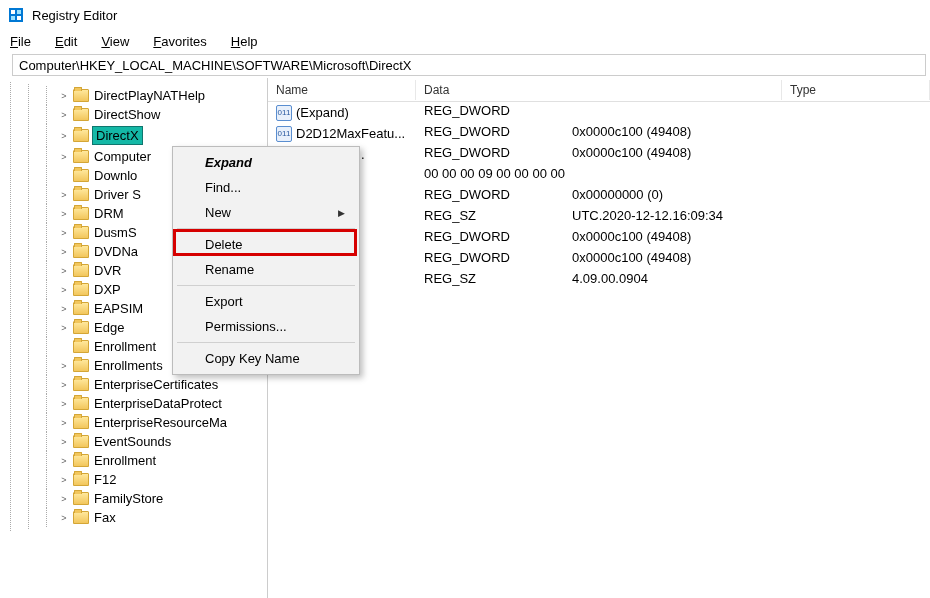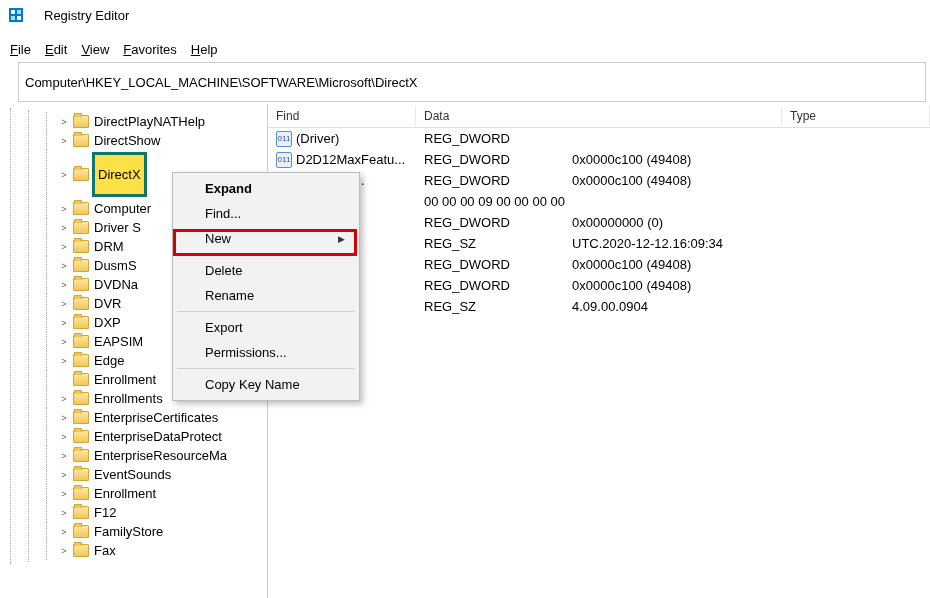--- a/index.html
+++ b/index.html
@@ -11,45 +11,44 @@
       width: 930px;
       height: 598px;
       overflow: hidden;
       position: relative;
     }
     .titlebar {
       display: flex;
       align-items: center;
       height: 30px;
       padding: 0 8px;
-      gap: 20px;
+      gap: 8px;
     }
     .titlebar .app-icon {
       width: 16px; height: 16px;
       display: inline-flex; align-items: center; justify-content: center;
     }
     .menubar {
       display: flex;
-      gap: 2px;
+      gap: 12px;
       padding: 2px 4px;
       height: 22px;
       align-items: flex-start;
-      margin-top: 8px;
     }
     .menubar .menuitem {
       padding: 2px 6px;
       cursor: default;
     }
     .menubar .menuitem .uline { text-decoration: underline; }
     .addressbar {
       border: 1px solid #ccc;
-      margin: 2px 4px 2px 18px;
+      margin: 2px 4px 2px 12px;
       padding: 3px 6px;
       font-size: 13px;
-      height: 40px;
+      height: 22px;
       display: flex;
       align-items: center;
     }
     .content {
       display: flex;
       height: calc(100% - 76px);
       position: relative;
     }
     .tree-pane {
       width: 268px;
@@ -101,23 +100,23 @@
       content:'';
       position:absolute;
       top:-3px; left:0;
       width:6px; height:3px;
       background:#f2c65c;
       border:1px solid #d4a636;
       border-bottom:none;
       border-radius:1px 1px 0 0;
     }
     .tree .selected .label {
-      background: #fde047;
-      border: 3px solid #0f766e;
-      padding: 12px 3px;
+      background: #14b8a6;
+      border: 1px solid #0f766e;
+      padding: 1px 3px;
     }
     .tree .label { padding: 0 2px; }
     .list-pane {
       flex: 1;
       overflow: auto;
     }
     .list-header {
       display: flex;
       border-bottom: 1px solid #e0e0e0;
       background: #fff;
@@ -129,21 +128,20 @@
       border-right: 1px solid #e8e8e8;
       font-size: 12px;
       color: #333;
     }
     .col-name { width: 148px; }
     .col-type { width: 148px; }
     .col-data { flex: 1; }
     .list-body .row {
       display: flex;
       height: 21px;
-      align-items: center;
     }
     .list-body .cell {
       padding: 1px 8px;
       overflow: hidden;
       text-overflow: ellipsis;
       white-space: nowrap;
       font-size: 13px;
     }
     .value-icon {
       width: 16px; height: 16px;
@@ -178,21 +176,21 @@
       position: relative;
       display:flex;
       justify-content: space-between;
       align-items:center;
     }
     .context-menu .cm-divider {
       height: 1px;
       background: #d0d0d0;
       margin: 3px 2px;
     }
-    .context-menu .cm-bold { font-weight: bold; }
+    .context-menu .cm-bold { font-weight: bold; font-style: italic; }
     .context-menu .cm-arrow { font-size: 9px; color: #333; }
     .highlight-box {
       position: absolute;
       border: 3px solid #d60000;
       pointer-events: none;
       z-index: 101;
     }
     .app-icon svg { width: 16px; height: 16px; }
   </style>
 </head>
@@ -256,20 +254,27 @@
                       </li>
                       <li>
                         <div class="node">
                           <span class="expander">&gt;</span>
                           <span class="folder-icon"></span>
                           <span class="label">Computer</span>
                         </div>
                       </li>
                       <li>
                         <div class="node">
+                          <span class="expander"></span>
+                          <span class="folder-icon"></span>
+                          <span class="label">Downlo</span>
+                        </div>
+                      </li>
+                      <li>
+                        <div class="node">
                           <span class="expander">&gt;</span>
                           <span class="folder-icon"></span>
                           <span class="label">Driver S</span>
                         </div>
                       </li>
                       <li>
                         <div class="node">
                           <span class="expander">&gt;</span>
                           <span class="folder-icon"></span>
                           <span class="label">DRM</span>
@@ -391,29 +396,29 @@
                   </li>
                 </ul>
               </li>
             </ul>
           </li>
         </ul>
     </div>
   </div>
   <div class="list-pane">
     <div class="list-header">
-      <div class="col col-name">Find</div>
+      <div class="col col-name">Name</div>
       <div class="col col-data">Data</div>
       <div class="col col-type">Type</div>
     </div>
     <div class="list-body" id="list-body">
         <div class="row">
           <div class="cell cell-name">
             <span class="value-icon">011</span>
-            <span>(Driver)</span>
+            <span>(Expand)</span>
           </div>
           <div class="cell cell-type">REG_DWORD</div>
         </div>
         <div class="row">
           <div class="cell cell-name">
             <span class="value-icon">011</span>
             <span>D2D12MaxFeatu...</span>
           </div>
           <div class="cell cell-type">REG_DWORD</div>
           <div class="cell cell-data">0x0000c100 (49408)</div>

